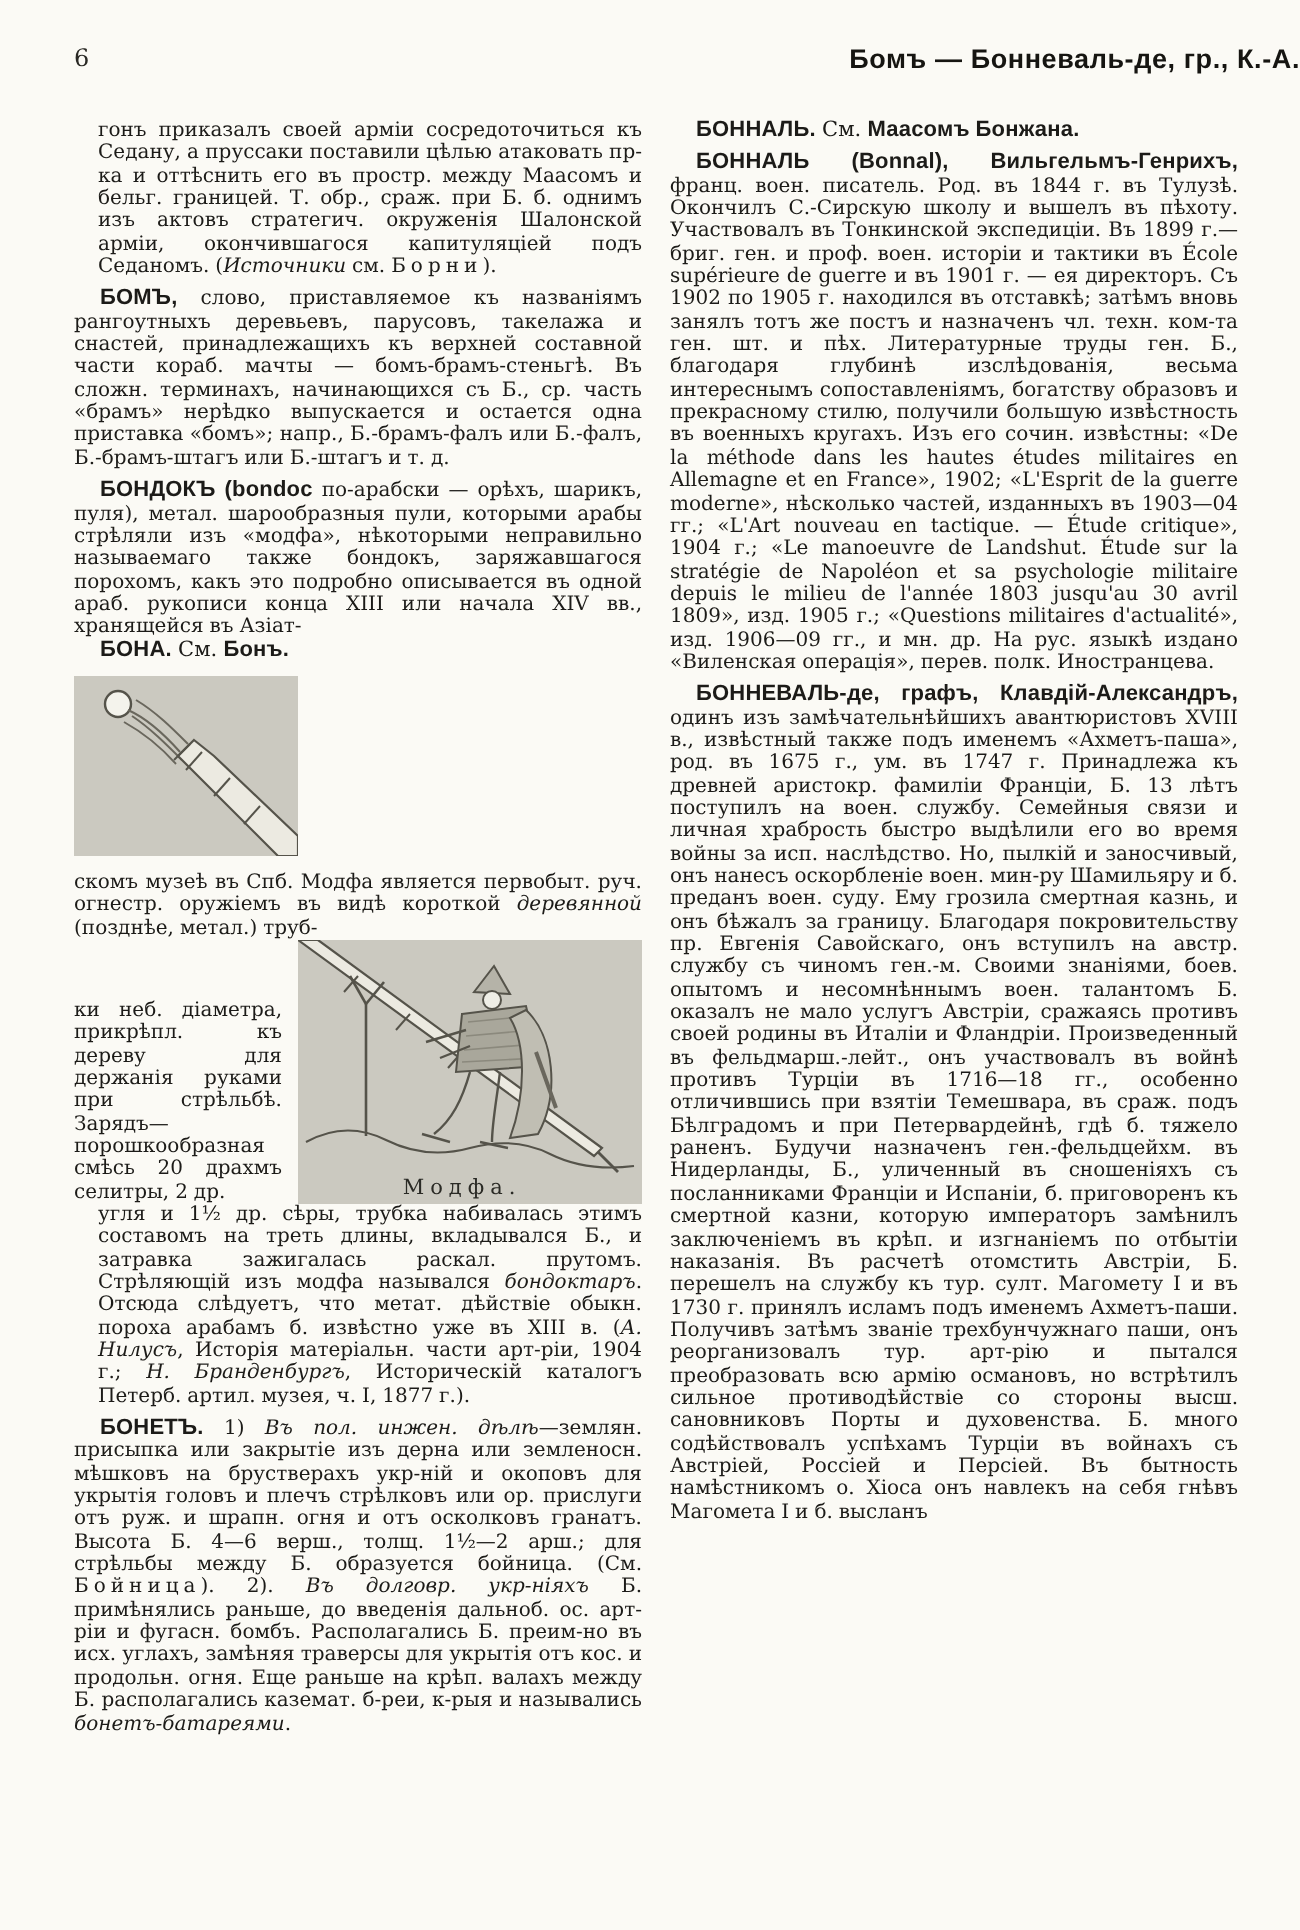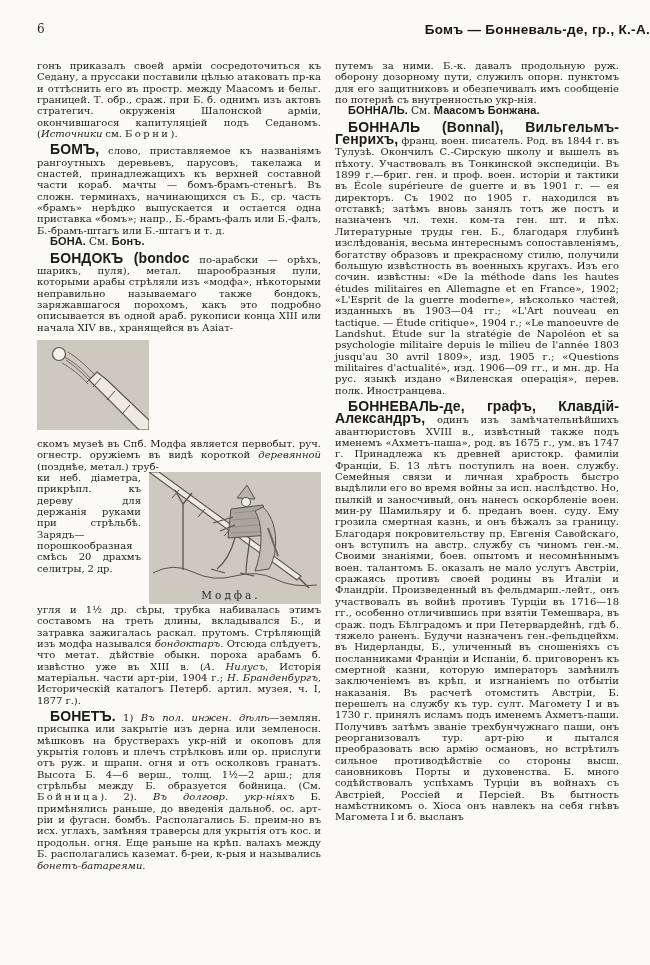--- a/index.html
+++ b/index.html
@@ -17,55 +17,55 @@
     font-weight:700;font-size:13.5px;letter-spacing:.3px;color:#161511;margin-left:20px;
   }
   .columns{
     display:flex;gap:14px;padding:8px 31px 0 37px;
   }
   .col{
     width:284px;font-size:10px;line-height:11.35px;
     text-align:justify;word-spacing:-0.2px;
   }
   p.block{margin:0;text-indent:13px;text-align:justify;}
-  p.cont{text-indent:0;}
+  p.cont{text-indent:0;margin-left:12px;}
   p.entry{margin-top:5px;}
   p.nowrapchunk{text-indent:0;margin:0;}
   .xref{margin:8px 0;font-size:10.5px;}
   .seg-b{
     font-family:"Liberation Sans","DejaVu Sans",sans-serif;
-    font-weight:700;font-size:14px;letter-spacing:.1px;
+    font-weight:700;font-size:11px;letter-spacing:.1px;
   }
   .xref .seg-b{font-size:11px;}
   .seg-i{font-style:italic;}
   .seg-sp{letter-spacing:2.5px;}
   
   .fig-row-top{display:flex;gap:8px;margin-top:1px;align-items:flex-start;flex-direction:column;}
   .fig-row-top .txt{flex:1;}
-  .fig-row-bottom{display:flex;gap:8px;align-items:flex-start;}
+  .fig-row-bottom{display:flex;gap:8px;align-items:flex-end;}
   .fig-row-bottom .txt{width:104px;flex:none;}
   .figpart{flex:none;display:block;}
 </style>
 </head>
 <body>
 
 <div class="page">
 
   <div class="running-head">
     <span class="page-num">6</span>
     <div class="head-title">Бомъ — Бонневаль-де, гр., К.-А.</div>
   </div>
 
   <div class="columns">
 
     <div class="col">
       <p class="block cont"><span>гонъ приказалъ своей арміи сосредоточиться къ Седану, а пруссаки поставили цѣлью атаковать пр-ка и оттѣснить его въ простр. между Маасомъ и бельг. границей. Т. обр., сраж. при Б. б. однимъ изъ актовъ стратегич. окруженія Шалонской арміи, окончившагося капитуляціей подъ Седаномъ. (</span><span class="seg-i">Источники</span><span> см. </span><span class="seg-sp">Борни</span><span>).</span></p>
       <p class="block entry"><span class="seg-b">БОМЪ,</span><span> слово, приставляемое къ названіямъ рангоутныхъ деревьевъ, парусовъ, такелажа и снастей, принадлежащихъ къ верхней составной части кораб. мачты — бомъ-брамъ-стеньгѣ. Въ сложн. терминахъ, начинающихся съ Б., ср. часть «брамъ» нерѣдко выпускается и остается одна приставка «бомъ»; напр., Б.-брамъ-фалъ или Б.-фалъ, Б.-брамъ-штагъ или Б.-штагъ и т. д.</span></p>
+      <p class="block entry"><span class="seg-b">БОНДОКЪ (bondoc</span><span> по-арабски — орѣхъ, шарикъ, пуля), метал. шарообразныя пули, которыми арабы стрѣляли изъ «модфа», нѣкоторыми неправильно называемаго также бондокъ, заряжавшагося порохомъ, какъ это подробно описывается въ одной араб. рукописи конца XIII или начала XIV вв., хранящейся въ Азіат-</span></p>
       <p class="block xref"><span class="seg-b">БОНА.</span><span> См. </span><span class="seg-b">Бонъ.</span></p>
-      <p class="block entry"><span class="seg-b">БОНДОКЪ (bondoc</span><span> по-арабски — орѣхъ, шарикъ, пуля), метал. шарообразныя пули, которыми арабы стрѣляли изъ «модфа», нѣкоторыми неправильно называемаго также бондокъ, заряжавшагося порохомъ, какъ это подробно описывается въ одной араб. рукописи конца XIII или начала XIV вв., хранящейся въ Азіат-</span></p>
 
       <div class="fig-row-top">
         <svg class="figpart" width="112" height="96" viewBox="0 0 112 96" xmlns="http://www.w3.org/2000/svg">
           <rect x="0" y="6" width="112" height="90" fill="#cbc9c0"></rect>
           <circle cx="22" cy="20" r="6.5" fill="#f4f3ec" stroke="#55534a" stroke-width="1.2"></circle>
           <g stroke="#6a675d" stroke-width="1" fill="none">
             <path d="M27,23 C36,27 45,35 53,44"></path>
             <path d="M25,29 C34,34 43,41 51,50"></path>
             <path d="M31,18 C41,24 49,32 57,40"></path>
             <path d="M29,26 C38,32 46,40 54,48"></path>
@@ -121,20 +121,19 @@
           <path d="M4,101 Q24,90 44,100 T86,104 T126,107 T168,113" fill="none" stroke="#55534a" stroke-width="1"></path>
           <text x="82" y="127" text-anchor="middle" font-size="10.5" letter-spacing="3" fill="#2a2a25" font-family="DejaVu Serif, serif">Модфа.</text>
         </svg>
       </div>
 
       <p class="block cont"><span>угля и 1½ др. сѣры, трубка набивалась этимъ составомъ на треть длины, вкладывался Б., и затравка зажигалась раскал. прутомъ. Стрѣляющій изъ модфа назывался </span><span class="seg-i">бондоктаръ</span><span>. Отсюда слѣдуетъ, что метат. дѣйствіе обыкн. пороха арабамъ б. извѣстно уже въ XIII в. (</span><span class="seg-i">А. Нилусъ</span><span>, Исторія матеріальн. части арт-ріи, 1904 г.; </span><span class="seg-i">Н. Бранденбургъ</span><span>, Историческій каталогъ Петерб. артил. музея, ч. I, 1877 г.).</span></p>
       <p class="block entry"><span class="seg-b">БОНЕТЪ.</span><span> 1) </span><span class="seg-i">Въ пол. инжен. дѣлѣ</span><span>—землян. присыпка или закрытіе изъ дерна или земленосн. мѣшковъ на брустверахъ укр-ній и окоповъ для укрытія головъ и плечъ стрѣлковъ или ор. прислуги отъ руж. и шрапн. огня и отъ осколковъ гранатъ. Высота Б. 4—6 верш., толщ. 1½—2 арш.; для стрѣльбы между Б. образуется бойница. (См. </span><span class="seg-sp">Бойница</span><span>). 2). </span><span class="seg-i">Въ долговр. укр-ніяхъ</span><span> Б. примѣнялись раньше, до введенія дальноб. ос. арт-ріи и фугасн. бомбъ. Располагались Б. преим-но въ исх. углахъ, замѣняя траверсы для укрытія отъ кос. и продольн. огня. Еще раньше на крѣп. валахъ между Б. располагались каземат. б-реи, к-рыя и назывались </span><span class="seg-i">бонетъ-батареями</span><span>.</span></p>
     </div>
 
     <div class="col">
-      <p class="block cont"><span>путемъ за ними. Б.-к. давалъ продольную руж. оборону дозорному пути, служилъ опорн. пунктомъ для его защитниковъ и обезпечивалъ имъ сообщеніе по потернѣ съ внутренностью укр-нія.</span></p>
       <p class="block xref"><span class="seg-b">БОННАЛЬ.</span><span> См. </span><span class="seg-b">Маасомъ Бонжана.</span></p>
       <p class="block entry"><span class="seg-b">БОННАЛЬ (Bonnal), Вильгельмъ-Генрихъ,</span><span> франц. воен. писатель. Род. въ 1844 г. въ Тулузѣ. Окончилъ С.-Сирскую школу и вышелъ въ пѣхоту. Участвовалъ въ Тонкинской экспедиціи. Въ 1899 г.—бриг. ген. и проф. воен. исторіи и тактики въ École supérieure de guerre и въ 1901 г. — ея директоръ. Съ 1902 по 1905 г. находился въ отставкѣ; затѣмъ вновь занялъ тотъ же постъ и назначенъ чл. техн. ком-та ген. шт. и пѣх. Литературные труды ген. Б., благодаря глубинѣ изслѣдованія, весьма интереснымъ сопоставленіямъ, богатству образовъ и прекрасному стилю, получили большую извѣстность въ военныхъ кругахъ. Изъ его сочин. извѣстны: «De la méthode dans les hautes études militaires en Allemagne et en France», 1902; «L'Esprit de la guerre moderne», нѣсколько частей, изданныхъ въ 1903—04 гг.; «L'Art nouveau en tactique. — Étude critique», 1904 г.; «Le manoeuvre de Landshut. Étude sur la stratégie de Napoléon et sa psychologie militaire depuis le milieu de l'année 1803 jusqu'au 30 avril 1809», изд. 1905 г.; «Questions militaires d'actualité», изд. 1906—09 гг., и мн. др. На рус. языкѣ издано «Виленская операція», перев. полк. Иностранцева.</span></p>
       <p class="block entry"><span class="seg-b">БОННЕВАЛЬ-де, графъ, Клавдій-Александръ,</span><span> одинъ изъ замѣчательнѣйшихъ авантюристовъ XVIII в., извѣстный также подъ именемъ «Ахметъ-паша», род. въ 1675 г., ум. въ 1747 г. Принадлежа къ древней аристокр. фамиліи Франціи, Б. 13 лѣтъ поступилъ на воен. службу. Семейныя связи и личная храбрость быстро выдѣлили его во время войны за исп. наслѣдство. Но, пылкій и заносчивый, онъ нанесъ оскорбленіе воен. мин-ру Шамильяру и б. преданъ воен. суду. Ему грозила смертная казнь, и онъ бѣжалъ за границу. Благодаря покровительству пр. Евгенія Савойскаго, онъ вступилъ на австр. службу съ чиномъ ген.-м. Своими знаніями, боев. опытомъ и несомнѣннымъ воен. талантомъ Б. оказалъ не мало услугъ Австріи, сражаясь противъ своей родины въ Италіи и Фландріи. Произведенный въ фельдмарш.-лейт., онъ участвовалъ въ войнѣ противъ Турціи въ 1716—18 гг., особенно отличившись при взятіи Темешвара, въ сраж. подъ Бѣлградомъ и при Петервардейнѣ, гдѣ б. тяжело раненъ. Будучи назначенъ ген.-фельдцейхм. въ Нидерланды, Б., уличенный въ сношеніяхъ съ посланниками Франціи и Испаніи, б. приговоренъ къ смертной казни, которую императоръ замѣнилъ заключеніемъ въ крѣп. и изгнаніемъ по отбытіи наказанія. Въ расчетѣ отомстить Австріи, Б. перешелъ на службу къ тур. султ. Магомету I и въ 1730 г. принялъ исламъ подъ именемъ Ахметъ-паши. Получивъ затѣмъ званіе трехбунчужнаго паши, онъ реорганизовалъ тур. арт-рію и пытался преобразовать всю армію османовъ, но встрѣтилъ сильное противодѣйствіе со стороны высш. сановниковъ Порты и духовенства. Б. много содѣйствовалъ успѣхамъ Турціи въ войнахъ съ Австріей, Россіей и Персіей. Въ бытность намѣстникомъ о. Хіоса онъ навлекъ на себя гнѣвъ Магомета I и б. высланъ</span></p>
     </div>
 
   </div>
 </div>
 
 </body></html>

